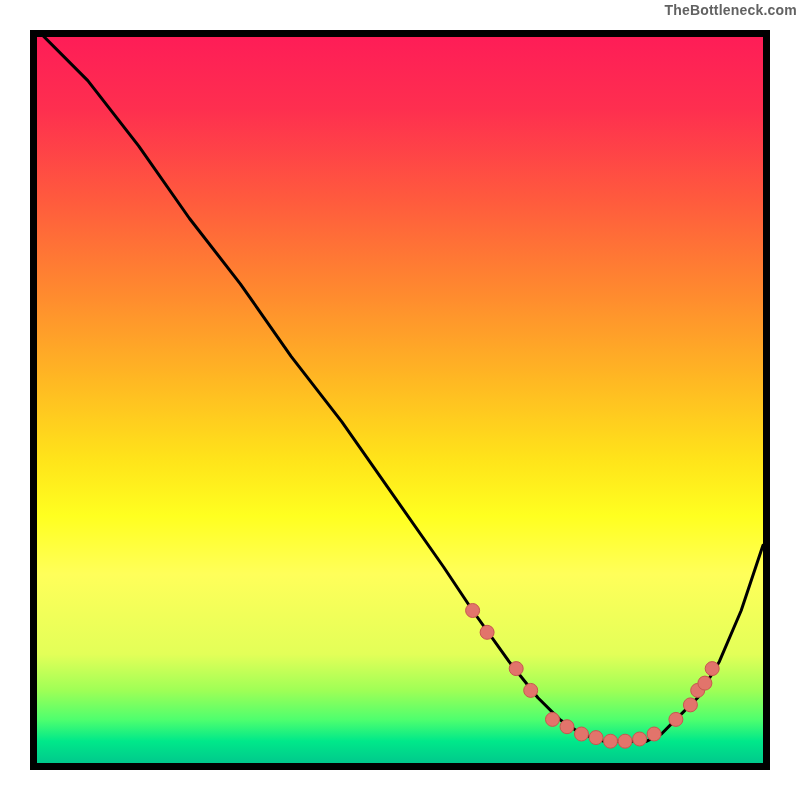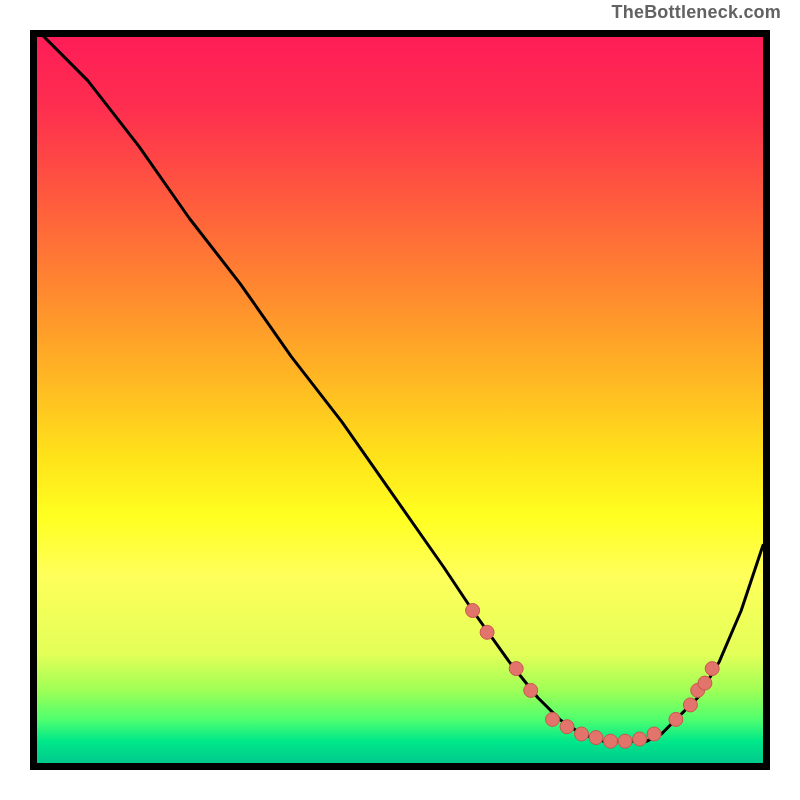--- a/index.html
+++ b/index.html
@@ -12,22 +12,22 @@
     overflow: hidden;
   }
   .wrap {
     position: relative;
     width: 800px;
     height: 800px;
   }
   .watermark {
     position: absolute;
     top: 2px;
-    right: 19px;
-    font-size: 18px;
+    right: 3px;
+    font-size: 14px;
     font-weight: 600;
     color: #626262;
     letter-spacing: 0.2px;
   }
   .plot-outer {
     position: absolute;
     left: 30px;
     top: 30px;
     width: 740px;
     height: 740px;

